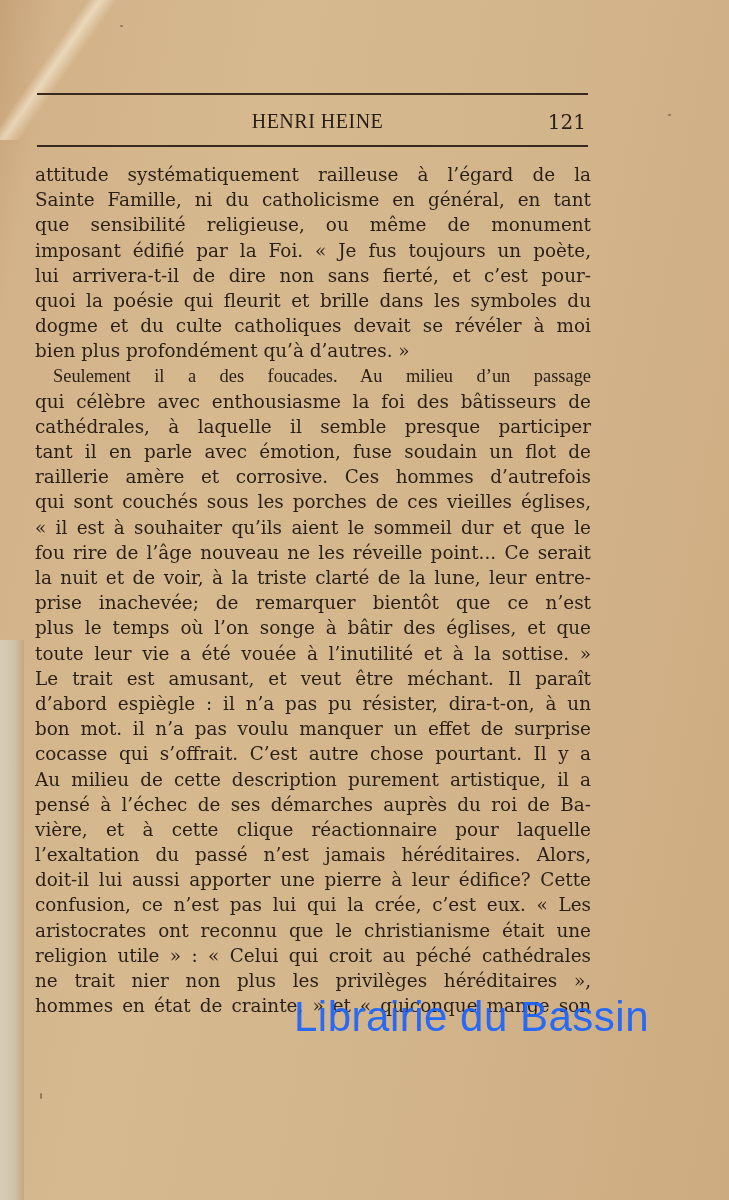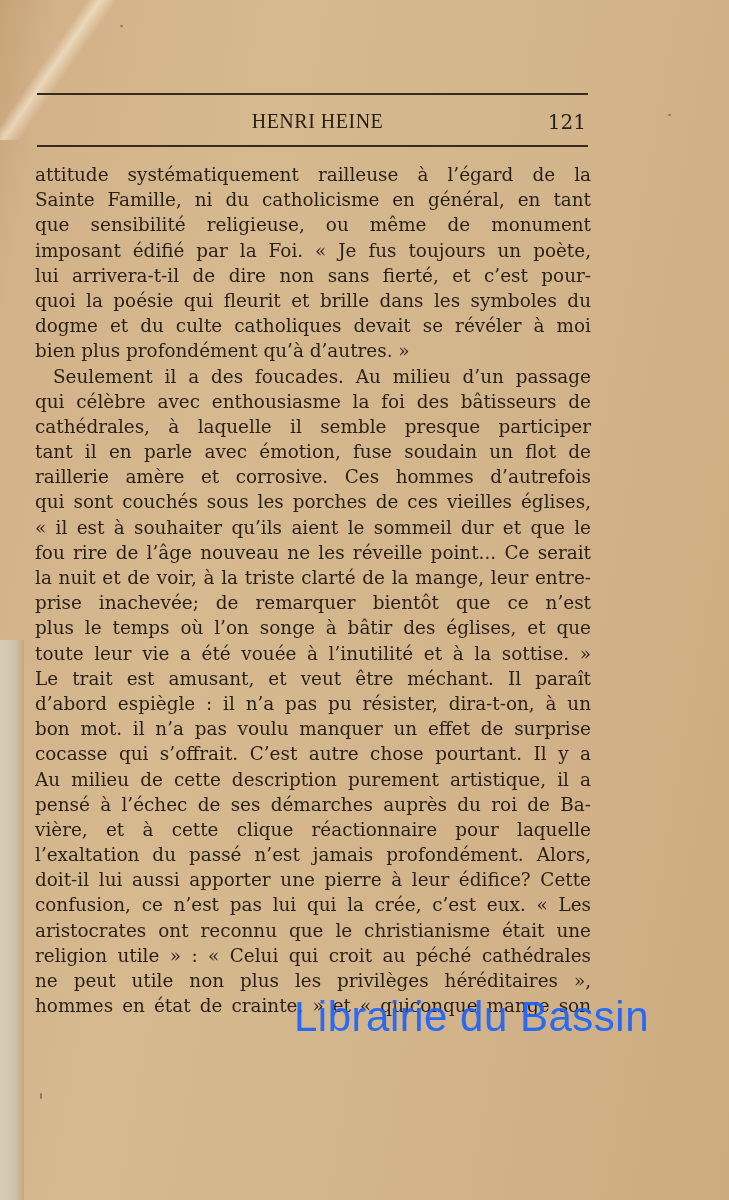--- a/index.html
+++ b/index.html
@@ -31,21 +31,21 @@
     .page-number { position: absolute; right: 2px; top: 0; font-size: 20px; }
     .body-text {
       position: absolute; left: 35px; top: 162px; width: 556px;
       font-size: 18.4px; line-height: 25.2px;
     }
     .line {
       display: block; white-space: nowrap; text-align: justify; text-align-last: justify;
       height: 25.2px;
     }
     .line.last { text-align-last: left; }
-    .line.indent { padding-left: 18px; }
+    .line.indent { padding-left: 18px; font-family: Liberation Serif, serif; }
     .watermark {
       position: absolute; left: 282px; top: 993px;
       font-family: "Liberation Sans", "DejaVu Sans", sans-serif;
       font-size: 42px; color: #1a63ff; opacity: 0.92; white-space: nowrap;
       letter-spacing: 0.5px;
       margin-left: 12px;
     }
     .speck { position: absolute; width: 3px; height: 2px; background: #6b5137; border-radius: 1px; opacity: 0.6; }
   </style>
 </head>
@@ -75,33 +75,33 @@
     <span class="line">dogme et du culte catholiques devait se révéler à moi</span>
     <span class="line last">bien plus profondément qu’à d’autres. »</span>
     <span class="line indent">Seulement il a des foucades. Au milieu d’un passage</span>
     <span class="line">qui célèbre avec enthousiasme la foi des bâtisseurs de</span>
     <span class="line">cathédrales, à laquelle il semble presque participer</span>
     <span class="line">tant il en parle avec émotion, fuse soudain un flot de</span>
     <span class="line">raillerie amère et corrosive. Ces hommes d’autrefois</span>
     <span class="line">qui sont couchés sous les porches de ces vieilles églises,</span>
     <span class="line">« il est à souhaiter qu’ils aient le sommeil dur et que le</span>
     <span class="line">fou rire de l’âge nouveau ne les réveille point... Ce serait</span>
-    <span class="line">la nuit et de voir, à la triste clarté de la mange, leur entre-</span>
+    <span class="line">la nuit et de voir, à la triste clarté de la lune, leur entre-</span>
     <span class="line">prise inachevée; de remarquer bientôt que ce n’est</span>
     <span class="line">plus le temps où l’on songe à bâtir des églises, et que</span>
     <span class="line">toute leur vie a été vouée à l’inutilité et à la sottise. »</span>
     <span class="line">Le trait est amusant, et veut être méchant. Il paraît</span>
     <span class="line">d’abord espiègle : il n’a pas pu résister, dira-t-on, à un</span>
     <span class="line">bon mot. il n’a pas voulu manquer un effet de surprise</span>
     <span class="line">cocasse qui s’offrait. C’est autre chose pourtant. Il y a</span>
     <span class="line">Au milieu de cette description purement artistique, il a</span>
     <span class="line">pensé à l’échec de ses démarches auprès du roi de Ba-</span>
     <span class="line">vière, et à cette clique réactionnaire pour laquelle</span>
-    <span class="line">l’exaltation du passé n’est jamais profondément. Alors,</span>
+    <span class="line">l’exaltation du passé n’est jamais héréditaires. Alors,</span>
     <span class="line">doit-il lui aussi apporter une pierre à leur édifice? Cette</span>
     <span class="line">confusion, ce n’est pas lui qui la crée, c’est eux. « Les</span>
     <span class="line">aristocrates ont reconnu que le christianisme était une</span>
     <span class="line">religion utile » : « Celui qui croit au péché cathédrales</span>
-    <span class="line">ne peut utile non plus les privilèges héréditaires »,</span>
+    <span class="line">ne trait nier non plus les privilèges héréditaires »,</span>
     <span class="line">hommes en état de crainte, » et « quiconque mange son</span>
   </div>
 
 <div class="watermark">Librairie du Bassin</div>
 
 </body></html>

